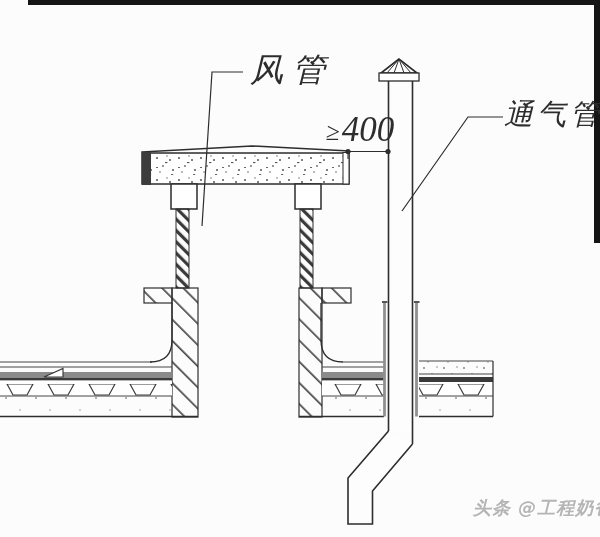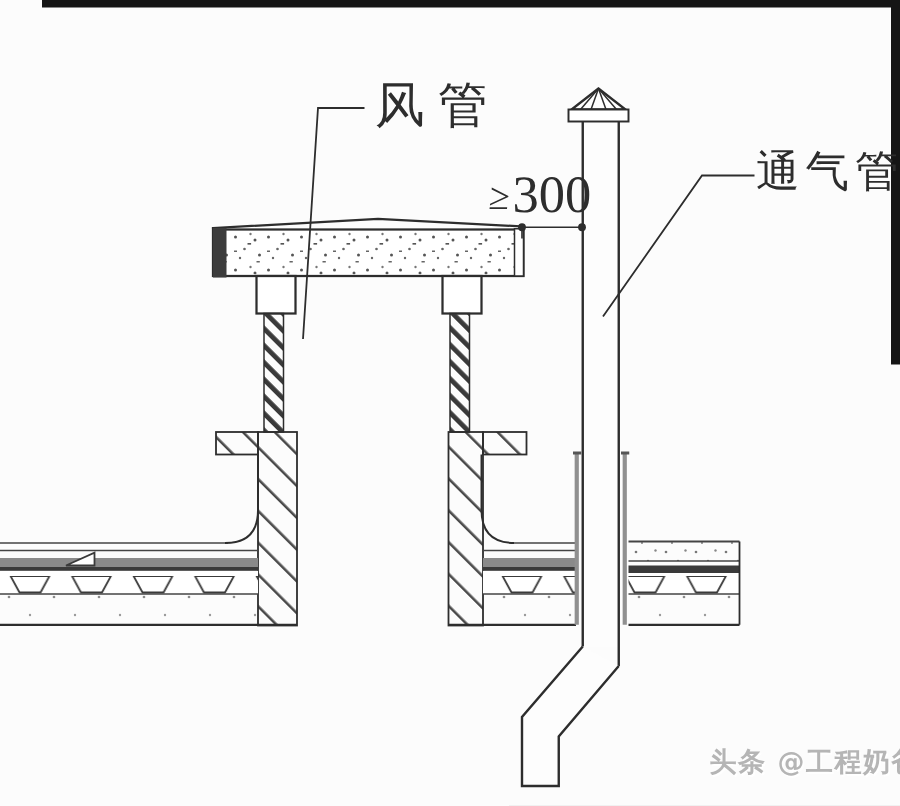--- a/index.html
+++ b/index.html
@@ -1,19 +1,20 @@
 <!DOCTYPE html>
 <html><head>
 <meta charset="utf-8">
 <style>
   html,body{margin:0;padding:0;background:#e9e9e9;}
   #stage{
     position:relative;width:600px;height:537px;overflow:hidden;
     background:#fcfcfc;
     font-family:"Liberation Serif",serif;
+    font-style:italic;
   }
   svg{position:absolute;left:0;top:0;}
   .lbl{position:absolute;color:#2d2d2d;white-space:nowrap;}
   #duct-label{left:250px;top:48px;font-size:33px;letter-spacing:9px;}
   #vent-label{left:504px;top:95px;font-size:29px;letter-spacing:4px;}
   #dim{left:326px;top:110px;display:flex;align-items:flex-start;}
   #dim .rel{font-size:25px;margin-top:8px;transform:skewX(-6deg);}
   #dim .val{font-size:35px;letter-spacing:0px;margin-left:2px;}
   #watermark{
     left:473px;top:496px;font-size:18px;font-weight:bold;
@@ -163,17 +164,17 @@
   </g>
 
   <polyline points="243,72 212,72 202,226" fill="none" stroke="#2d2d2d" stroke-width="1.2"></polyline>
   <polyline points="503,117 468,117 402,211" fill="none" stroke="#2d2d2d" stroke-width="1.2"></polyline>
 </svg>
 
 <div id="duct-label" class="lbl">风管</div>
 <div id="vent-label" class="lbl">通气管</div>
 <div id="dim" class="lbl">
   <span class="rel">≥</span>
-  <span class="val">300</span>
+  <span class="val">400</span>
 </div>
 <div id="watermark" class="lbl">头条 @工程奶爸</div>
 
 </div>
 
 </body></html>

